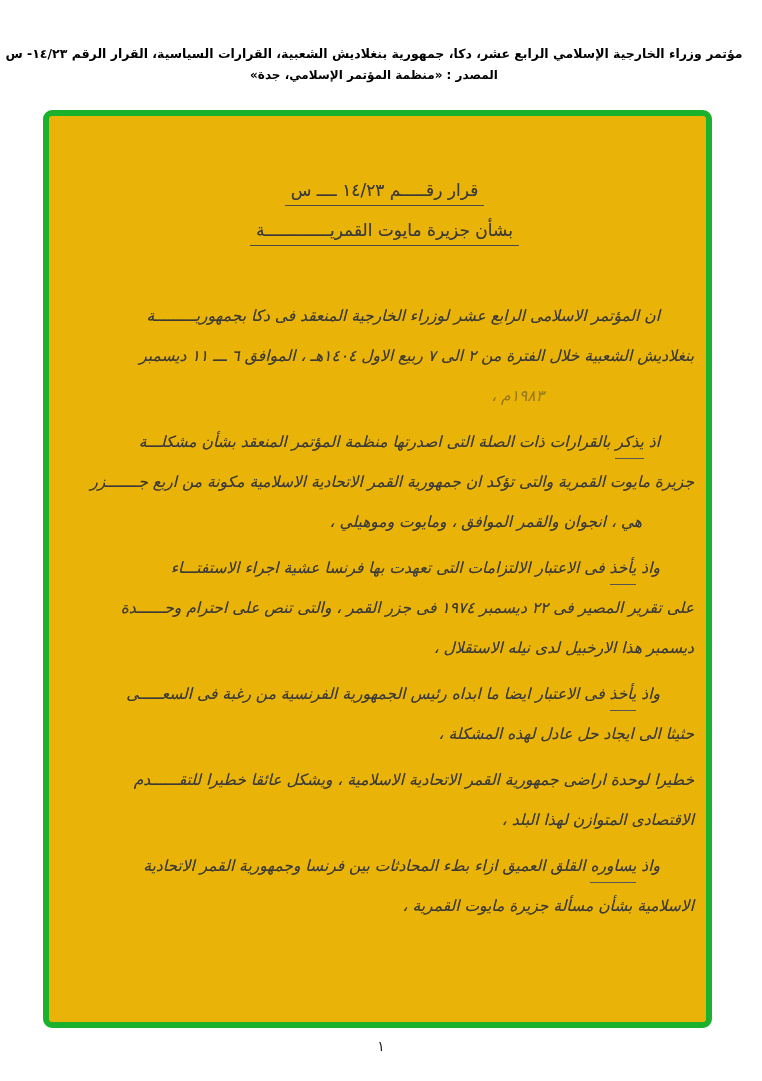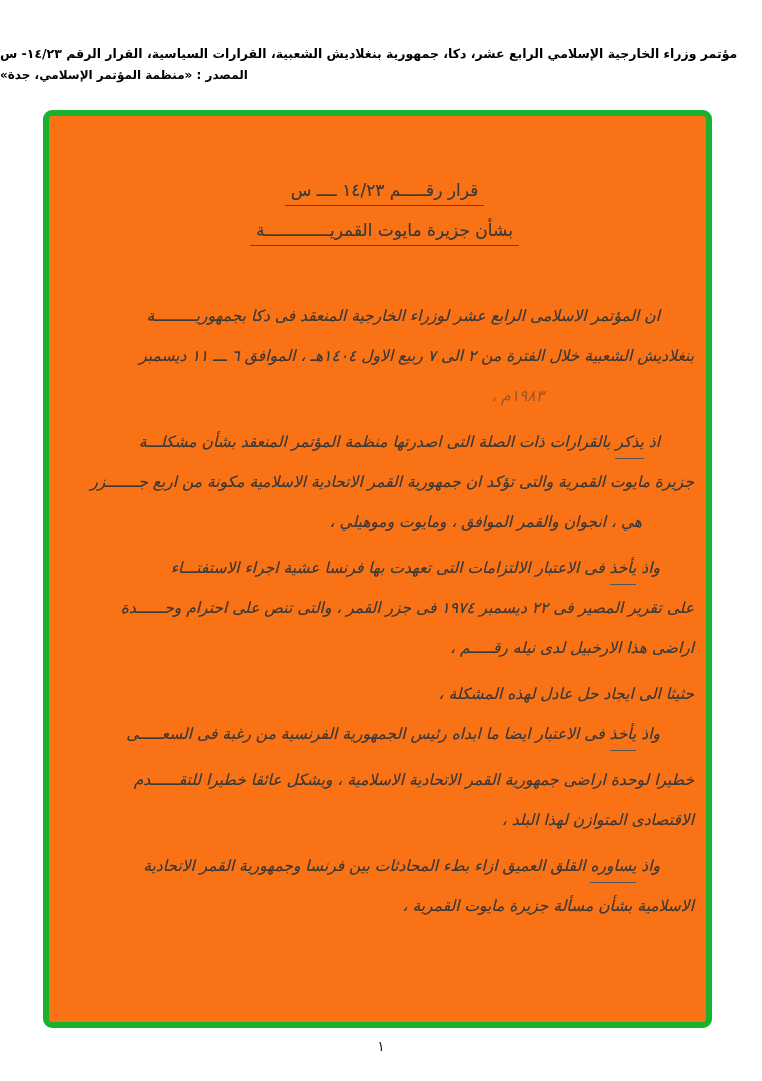--- a/index.html
+++ b/index.html
@@ -6,33 +6,33 @@
   body {
     width:762px; height:1081px;
     background:#ffffff;
     font-family:"DejaVu Sans", sans-serif;
     position:relative;
     overflow:hidden;
   }
   
   .print-header {
     position:absolute; top:46px; left:0; width:748px;
-    text-align:left; direction:rtl; color:#000;
+    text-align:center; direction:rtl; color:#000;
   }
   .ph1 { font-size:12.5px; font-weight:bold; letter-spacing:0; }
   .ph2 { font-size:12px; font-weight:bold; margin-top:7px; }
 
   
   .scan-box {
     position:absolute; left:43px; top:110px;
     width:669px; height:918px;
     border:6px solid #1ab22c;
     border-radius:9px;
     box-sizing:border-box;
-    background:#f97316;
+    background:#eab308;
   }
   .doc {
     position:absolute; top:0; left:0; right:0; bottom:0;
     padding:64px 12px 0 26px;
     direction:rtl;
     color:#3a3a3a;
     overflow:hidden;
     text-shadow:0 0 0.5px rgba(40,40,40,.45);
   }
 
@@ -99,26 +99,26 @@
 
     <div class="para">
       <div class="line first"><span>اذ </span><span class="uw">يذكر</span><span> بالقرارات ذات الصلة التى اصدرتها منظمة المؤتمر المنعقد بشأن مشكلـــة</span></div>
       <div class="line">جزيرة مايوت القمرية والتى تؤكد ان جمهورية القمر الاتحادية الاسلامية مكونة من اربع جـــــــزر</div>
       <div class="line ind-52">هي ، انجوان والقمر الموافق ، ومايوت وموهيلي ،</div>
     </div>
 
     <div class="para">
       <div class="line first"><span>واذ </span><span class="uw">يأخذ</span><span> فى الاعتبار الالتزامات التى تعهدت بها فرنسا عشية اجراء الاستفتـــاء</span></div>
       <div class="line">على تقرير المصير فى ٢٢ ديسمبر ١٩٧٤ فى جزر القمر ، والتى تنص على احترام وحــــــدة</div>
-      <div class="line">اراضى هذا الارخبيل لدى نيله رقـــــم ،</div>
+      <div class="line">ديسمبر هذا الارخبيل لدى نيله الاستقلال ،</div>
     </div>
 
     <div class="para">
+      <div class="line first"><span>واذ </span><span class="uw">يأخذ</span><span> فى الاعتبار ايضا ما ابداه رئيس الجمهورية الفرنسية من رغبة فى السعـــــى</span></div>
       <div class="line">حثيثا الى ايجاد حل عادل لهذه المشكلة ،</div>
-      <div class="line first"><span>واذ </span><span class="uw">يأخذ</span><span> فى الاعتبار ايضا ما ابداه رئيس الجمهورية الفرنسية من رغبة فى السعـــــى</span></div>
     </div>
 
     <div class="para">
       <div class="line">خطيرا لوحدة اراضى جمهورية القمر الاتحادية الاسلامية ، ويشكل عائقا خطيرا للتقــــــدم</div>
       <div class="line">الاقتصادى المتوازن لهذا البلد ،</div>
     </div>
 
     <div class="para">
       <div class="line first"><span>واذ </span><span class="uw">يساوره</span><span> القلق العميق ازاء بطء المحادثات بين فرنسا وجمهورية القمر الاتحادية</span></div>
       <div class="line">الاسلامية بشأن مسألة جزيرة مايوت القمرية ،</div>

